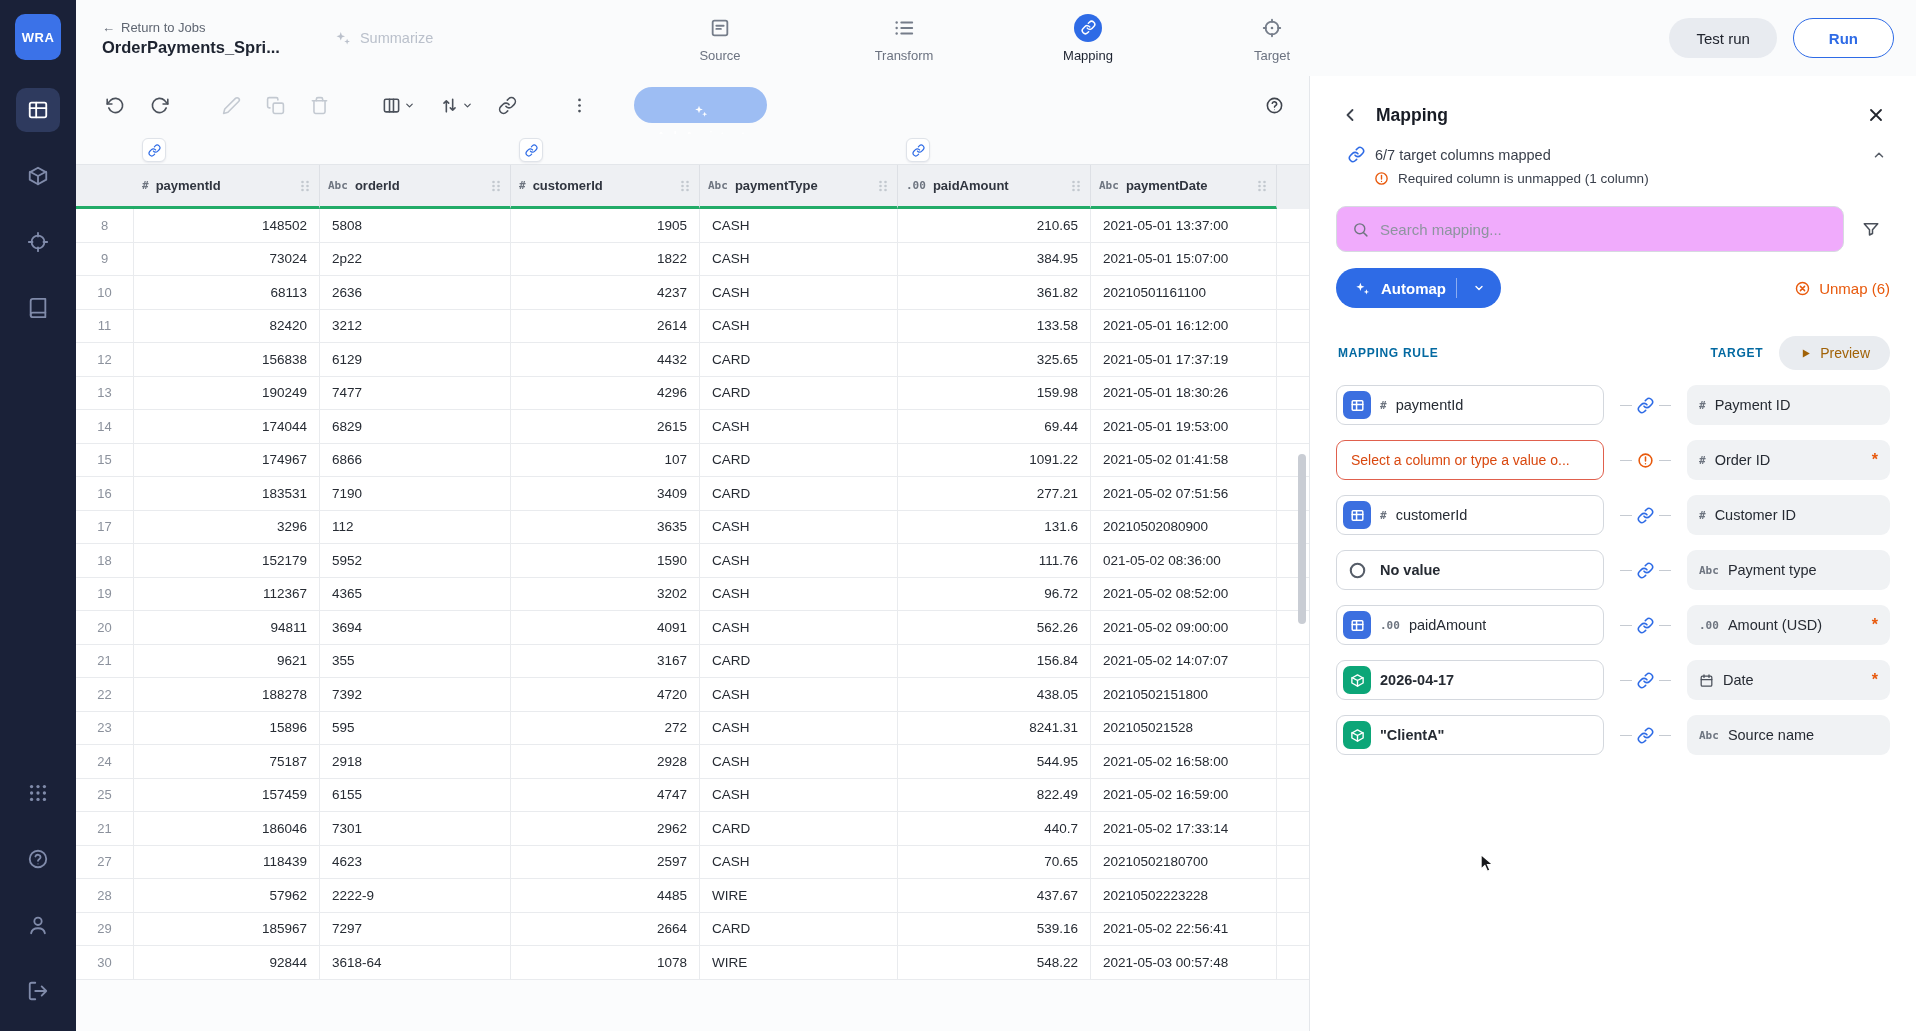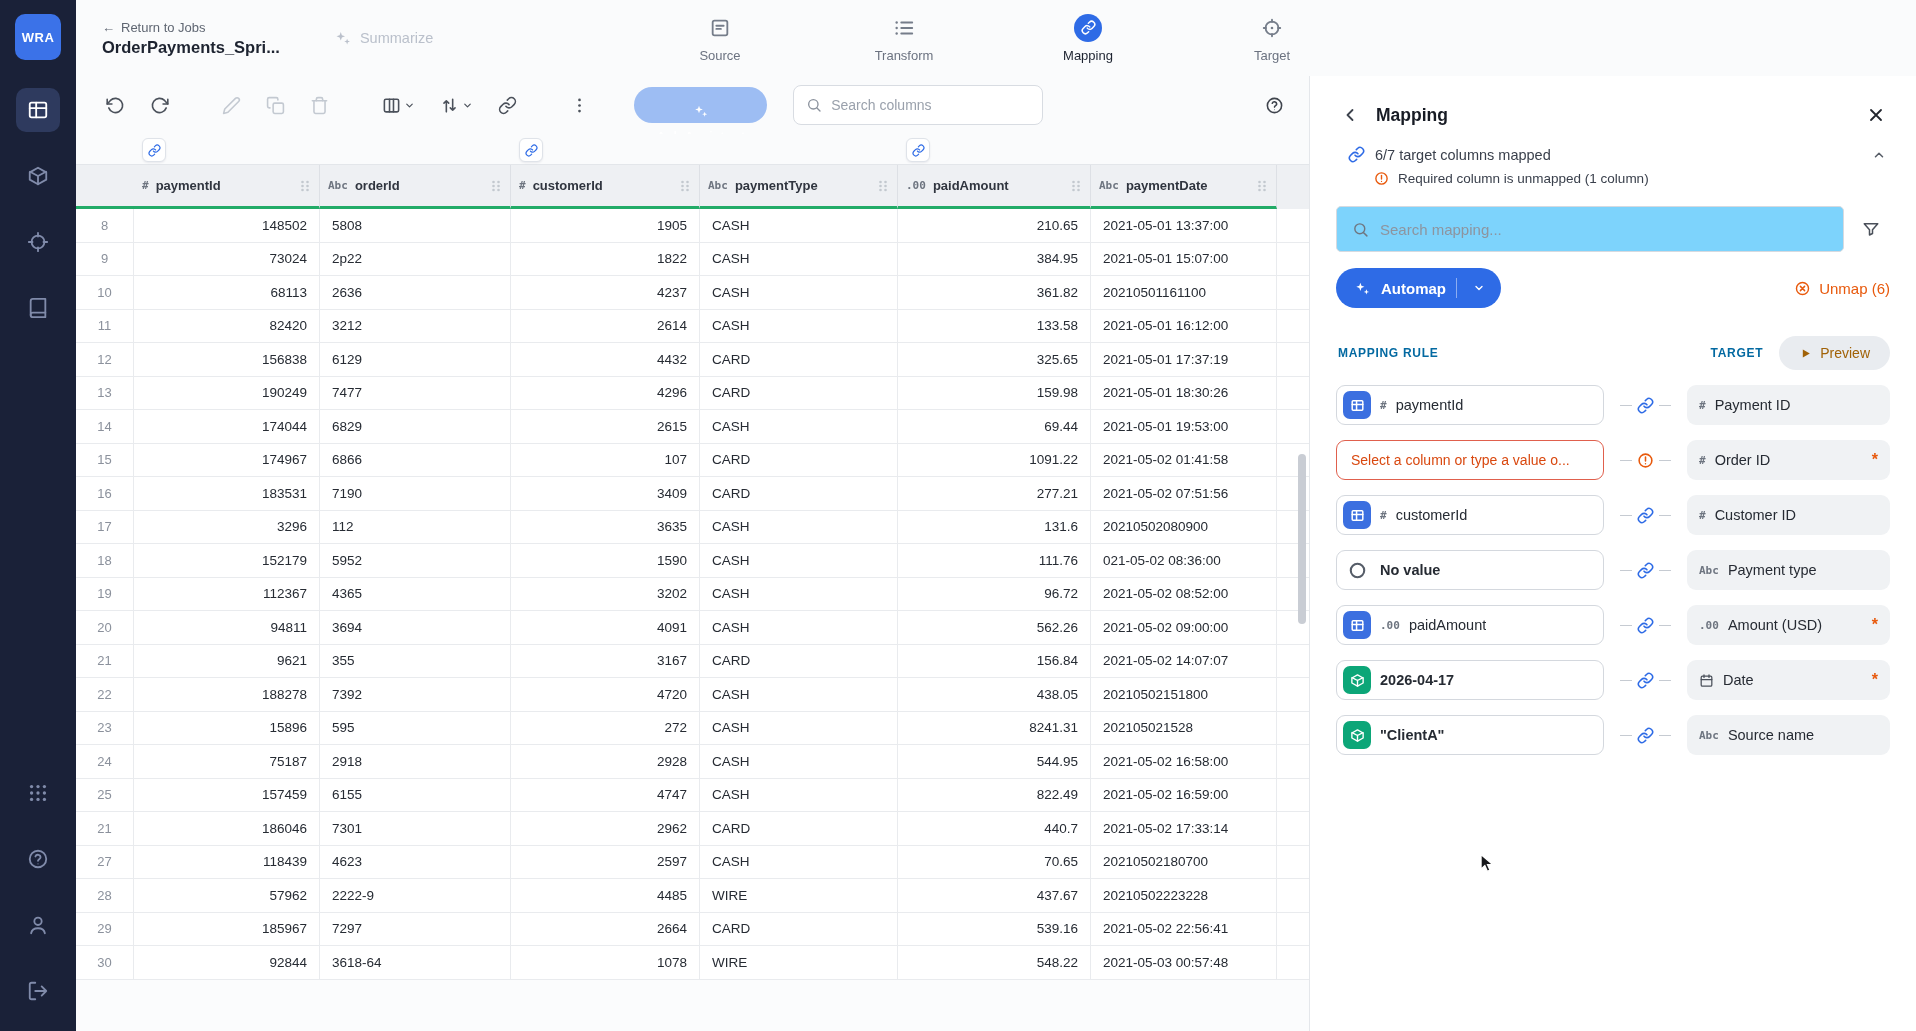--- a/index.html
+++ b/index.html
@@ -87,21 +87,21 @@
   .pclose svg { width:20px; height:20px; }
   .pstat1 { display:flex; align-items:center; gap:10px; margin:14px 30px 0 38px; font-size:14.5px; color:#3a404c; }
   .pstat1 .linkico { color:#2e6be6; display:flex; }
   .pstat1 svg { width:17px; height:17px; }
   .pstat1 .collapse { margin-left:auto; color:#585e68; cursor:pointer; display:flex; }
   .pstat1 .collapse svg { width:14px; height:14px; }
   .pstat2 { display:flex; align-items:center; gap:9px; margin:8px 30px 0 64px; font-size:13.5px; color:#3a404c; }
   .pstat2 .warnico { color:#e8590c; display:flex; }
   .pstat2 svg { width:15px; height:15px; }
   .psearchrow { display:flex; align-items:center; margin:20px 26px 0 26px; gap:8px; }
-  .psearch { flex:1; height:46px; border:1px solid #d6dae0; border-radius:5px; display:flex; align-items:center; gap:11px; padding:0 15px; background:#7dd3fc; }
+  .psearch { flex:1; height:46px; border:1px solid #d6dae0; border-radius:10px; display:flex; align-items:center; gap:11px; padding:0 15px; background:#f0abfc; }
   .psearch svg { width:17px; height:17px; color:#6f7680; flex:none; }
   .psearch input { border:none; outline:none; flex:1; font-size:15px; font-family:inherit; color:#30343c; background:transparent; }
   .psearch input::placeholder { color:#8d949f; }
   .pfilter { width:38px; height:38px; border:none; background:transparent; color:#4a505a; display:flex; align-items:center; justify-content:center; cursor:pointer; }
   .pfilter svg { width:18px; height:18px; }
   .automap-row { display:flex; align-items:center; margin:16px 26px 0 26px; }
   .automap { height:40px; border:none; border-radius:20px; background:#2e6be6; color:#fff; font-size:15px; font-weight:bold; font-family:inherit; display:flex; align-items:center; gap:10px; padding:0 10px 0 18px; cursor:pointer; }
   .automap svg { width:17px; height:17px; }
   .automap .div { width:1px; height:20px; background:rgba(255,255,255,.45); }
   .automap .achev { padding:0 6px; display:flex; }
@@ -278,20 +278,24 @@
             <svg viewBox="0 0 24 24" fill="none" stroke="currentColor" stroke-width="2" stroke-linecap="round">
               <circle cx="12" cy="12" r="7"></circle>
               <circle cx="12" cy="12" r="1.4" fill="currentColor" stroke="none"></circle>
               <path d="M12 3v2.5M12 18.5V21M3 12h2.5M18.5 12H21"></path>
             </svg>
           </span>
         <span>Target</span>
       </div>
     </nav>
 
+    <div class="hdr-actions">
+      <button class="btn-testrun">Test run</button>
+      <button class="btn-run">Run</button>
+    </div>
   </header>
 
   <div class="content">
 
     <section class="workspace">
       <div class="toolbar">
         <button class="tbtn">
             <span>
               <svg viewBox="0 0 24 24" fill="none" stroke="currentColor" stroke-width="2" stroke-linecap="round" stroke-linejoin="round">
                 <path d="M1.5 4v6h6"></path>
@@ -378,29 +382,20 @@
           </button>
         <button class="ask-btn">
           <span>
               <svg viewBox="0 0 24 24" fill="currentColor">
                 <path d="M9 4l1.5 4.2L14.7 9.7 10.5 11.2 9 15.4 7.5 11.2 3.3 9.7 7.5 8.2 9 4z"></path>
                 <path d="M17.5 13l1 2.8 2.8 1-2.8 1-1 2.8-1-2.8-2.8-1 2.8-1 1-2.8z"></path>
               </svg>
             </span>
           <span>Ask Assistant</span>
         </button>
-        <div class="searchcols">
-          <span>
-              <svg viewBox="0 0 24 24" fill="none" stroke="currentColor" stroke-width="2" stroke-linecap="round">
-                <circle cx="11" cy="11" r="7"></circle>
-                <path d="M16.5 16.5L21 21"></path>
-              </svg>
-            </span>
-          <input type="text" placeholder="Search columns" style="">
-        </div>
         <button class="tbtn helpbtn">
             <span>
               <svg viewBox="0 0 24 24" fill="none" stroke="currentColor" stroke-width="2" stroke-linecap="round">
                 <circle cx="12" cy="12" r="9"></circle>
                 <path d="M9.2 9.2a2.9 2.9 0 0 1 5.6 1c0 1.9-2.8 2.2-2.8 3.8"></path>
                 <circle cx="12" cy="17.3" r="0.6" fill="currentColor" stroke="none"></circle>
               </svg>
             </span>
           </button>
       </div>

